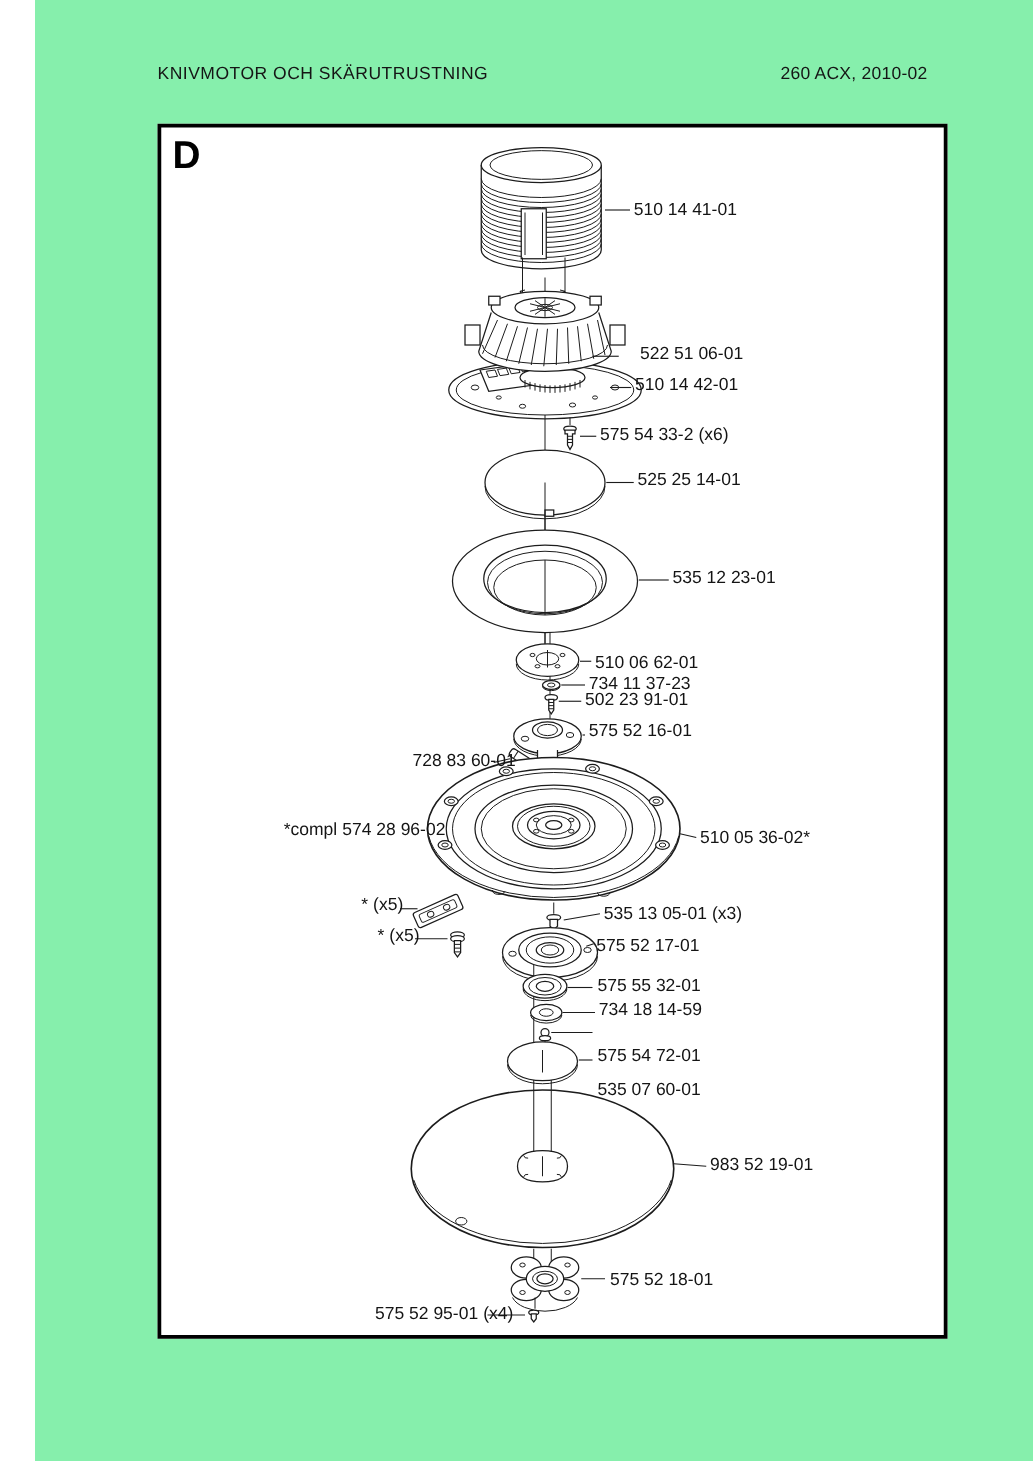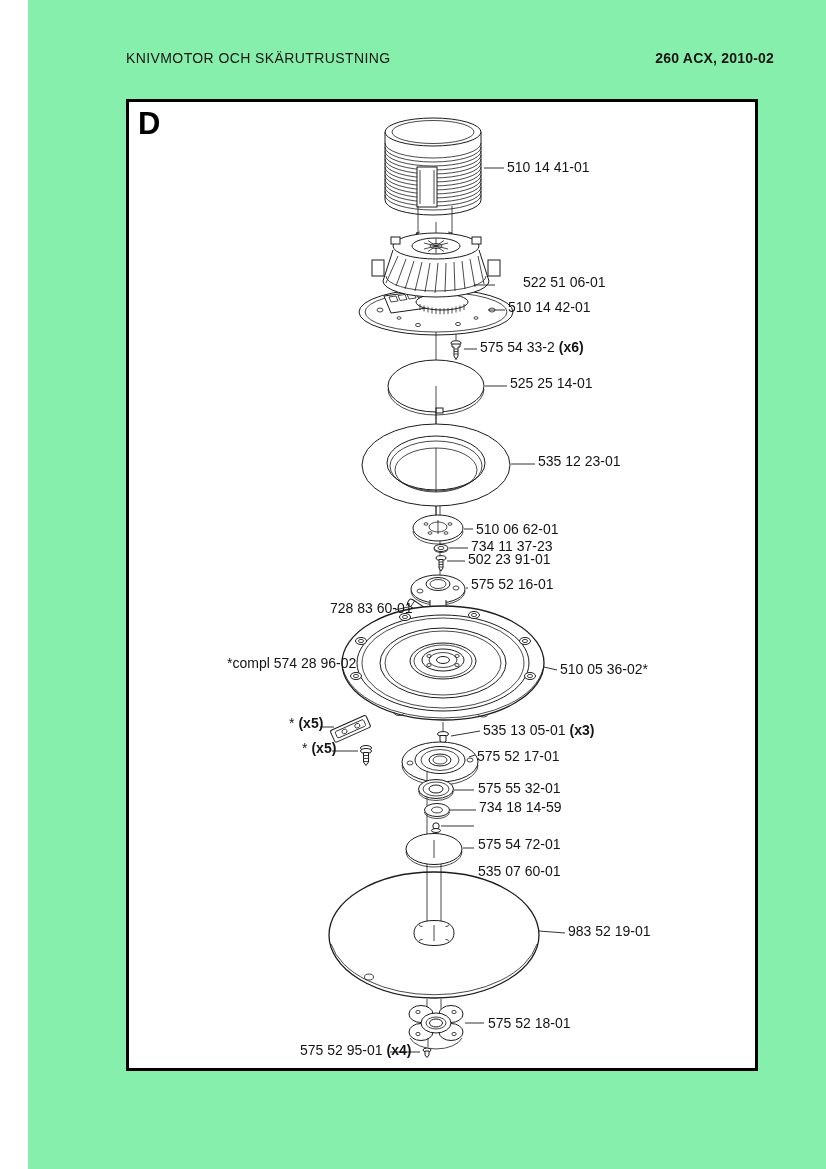--- a/index.html
+++ b/index.html
@@ -1,26 +1,26 @@
 <!DOCTYPE html>
 <html><head>
 <meta charset="utf-8">
 <style>
   html,body{margin:0;padding:0;background:#fff;}
   .page{position:relative;width:826px;height:1169px;background:#86efac;overflow:hidden;
         font-family:"Liberation Sans", sans-serif;color:#111;margin-left:28px;}
   .hdr{position:absolute;top:50px;font-size:14px;letter-spacing:.4px;color:#151515;white-space:nowrap;}
   .hdr-left{left:98px;}
-  .hdr-right{right:80px;letter-spacing:.2px;font-weight:bold;}
+  .hdr-right{right:112px;letter-spacing:.2px;}
   .frame{position:absolute;left:98px;top:99px;width:632px;height:972px;
          border:3px solid #000;box-sizing:border-box;background:#fff;}
   .sec{position:absolute;left:110px;top:108px;font-size:31px;font-weight:bold;color:#000;line-height:1;}
   .lbl{position:absolute;font-size:14px;line-height:14px;white-space:nowrap;color:#141414;}
   .lbl .p{font-weight:normal;margin-right:4px;}
-  .lbl .q{font-weight:bold;margin-left:4px;}
+  .lbl .q{font-weight:normal;margin-left:4px;}
   svg.art{position:absolute;left:0;top:0;}
   .ln{stroke:#1c1c1c;stroke-width:1;fill:none;}
   .lw{stroke:#1c1c1c;stroke-width:1;fill:#fff;}
   .lw2{stroke:#1c1c1c;stroke-width:1.3;fill:#fff;}
   .th{stroke:#1c1c1c;stroke-width:.8;fill:none;}
   .ld{stroke:#1c1c1c;stroke-width:.9;fill:none;}
 </style>
 </head>
 <body>
 
@@ -289,21 +289,21 @@
       <path d="M422,810 H448"></path>
       <path d="M413,826 H446"></path>
       <path d="M435,848 H446"></path>
       <path d="M511,931 L537,933"></path>
       <path d="M437,1023 H456"></path>
       <path d="M362,1052 H392"></path>
     </g>
   </svg>
 
   <div class="lbl" style="left:479px;top:160px"><span>510 14 41-01</span></div>
-  <div class="lbl" style="left:495px;top:275px"><span>522 51 06-01</span></div>
+  <div class="lbl" style="left:484px;top:275px"><span>522 51 06-01</span></div>
   <div class="lbl" style="left:480px;top:300px"><span>510 14 42-01</span></div>
   <div class="lbl" style="left:452px;top:340px"><span>575 54 33-2</span><span class="q">(x6)</span></div>
   <div class="lbl" style="left:482px;top:376px"><span>525 25 14-01</span></div>
   <div class="lbl" style="left:510px;top:454px"><span>535 12 23-01</span></div>
   <div class="lbl" style="left:448px;top:522px"><span>510 06 62-01</span></div>
   <div class="lbl" style="left:443px;top:539px"><span>734 11 37-23</span></div>
   <div class="lbl" style="left:440px;top:552px"><span>502 23 91-01</span></div>
   <div class="lbl" style="left:443px;top:577px"><span>575 52 16-01</span></div>
   <div class="lbl" style="left:302px;top:601px"><span>728 83 60-01</span></div>
   <div class="lbl" style="left:199px;top:656px"><span class="p">*compl</span><span>574 28 96-02</span></div>

